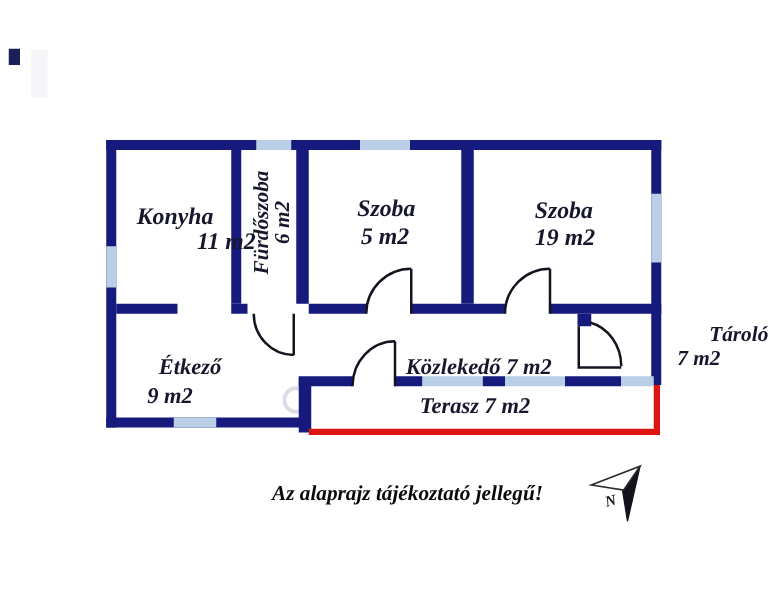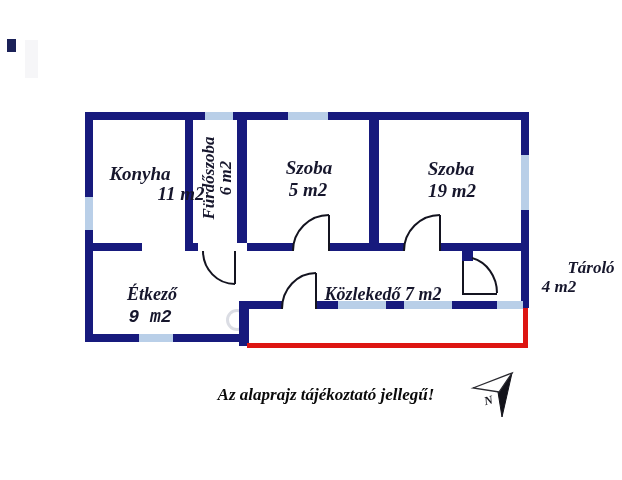--- a/index.html
+++ b/index.html
@@ -86,27 +86,28 @@
     <div>6 m2</div>
   </div>
 
   <div class="roomlabel fs19" style="left:309px;top:168px;">Szoba</div>
   <div class="roomlabel fs19" style="left:308px;top:190px;">5 m2</div>
 
   <div class="roomlabel fs19" style="left:451px;top:169px;">Szoba</div>
   <div class="roomlabel fs19" style="left:452px;top:191px;">19 m2</div>
 
   <div class="roomlabel fs18" style="left:152px;top:294px;">Étkező</div>
-  <div class="roomlabel fs18" style="left:150px;top:317px;font-family:Liberation Mono, monospace;">9 m2</div>
+  <div class="roomlabel fs18" style="left:136px;top:317px;">9 m2</div>
 
   <div class="roomlabel fs18" style="left:383px;top:278px;margin-top:16px;">Közlekedő 7 m2</div>
 
   <div class="roomlabel fs17" style="left:571px;top:268px;margin-left:20px;">Tároló</div>
-  <div class="roomlabel fs17" style="left:559px;top:287px;">4 m2</div>
+  <div class="roomlabel fs17" style="left:559px;top:287px;">7 m2</div>
 
+  <div class="roomlabel fs18" style="left:380px;top:325px;">Terasz 7 m2</div>
 
   <div class="disclaimer" style="left:326px;top:395px;">Az alaprajz tájékoztató jellegű!</div>
 
   <svg class="overlay" width="622" height="480" viewBox="0 0 622 480">
     <g>
       <path class="doorline" d="M235,251 L235,284"></path>
       <path class="doorline" d="M203,251 A32,33 0 0 0 235,284"></path>
     </g>
     <g>
       <path class="doorline" d="M329,215 L329,251"></path>

